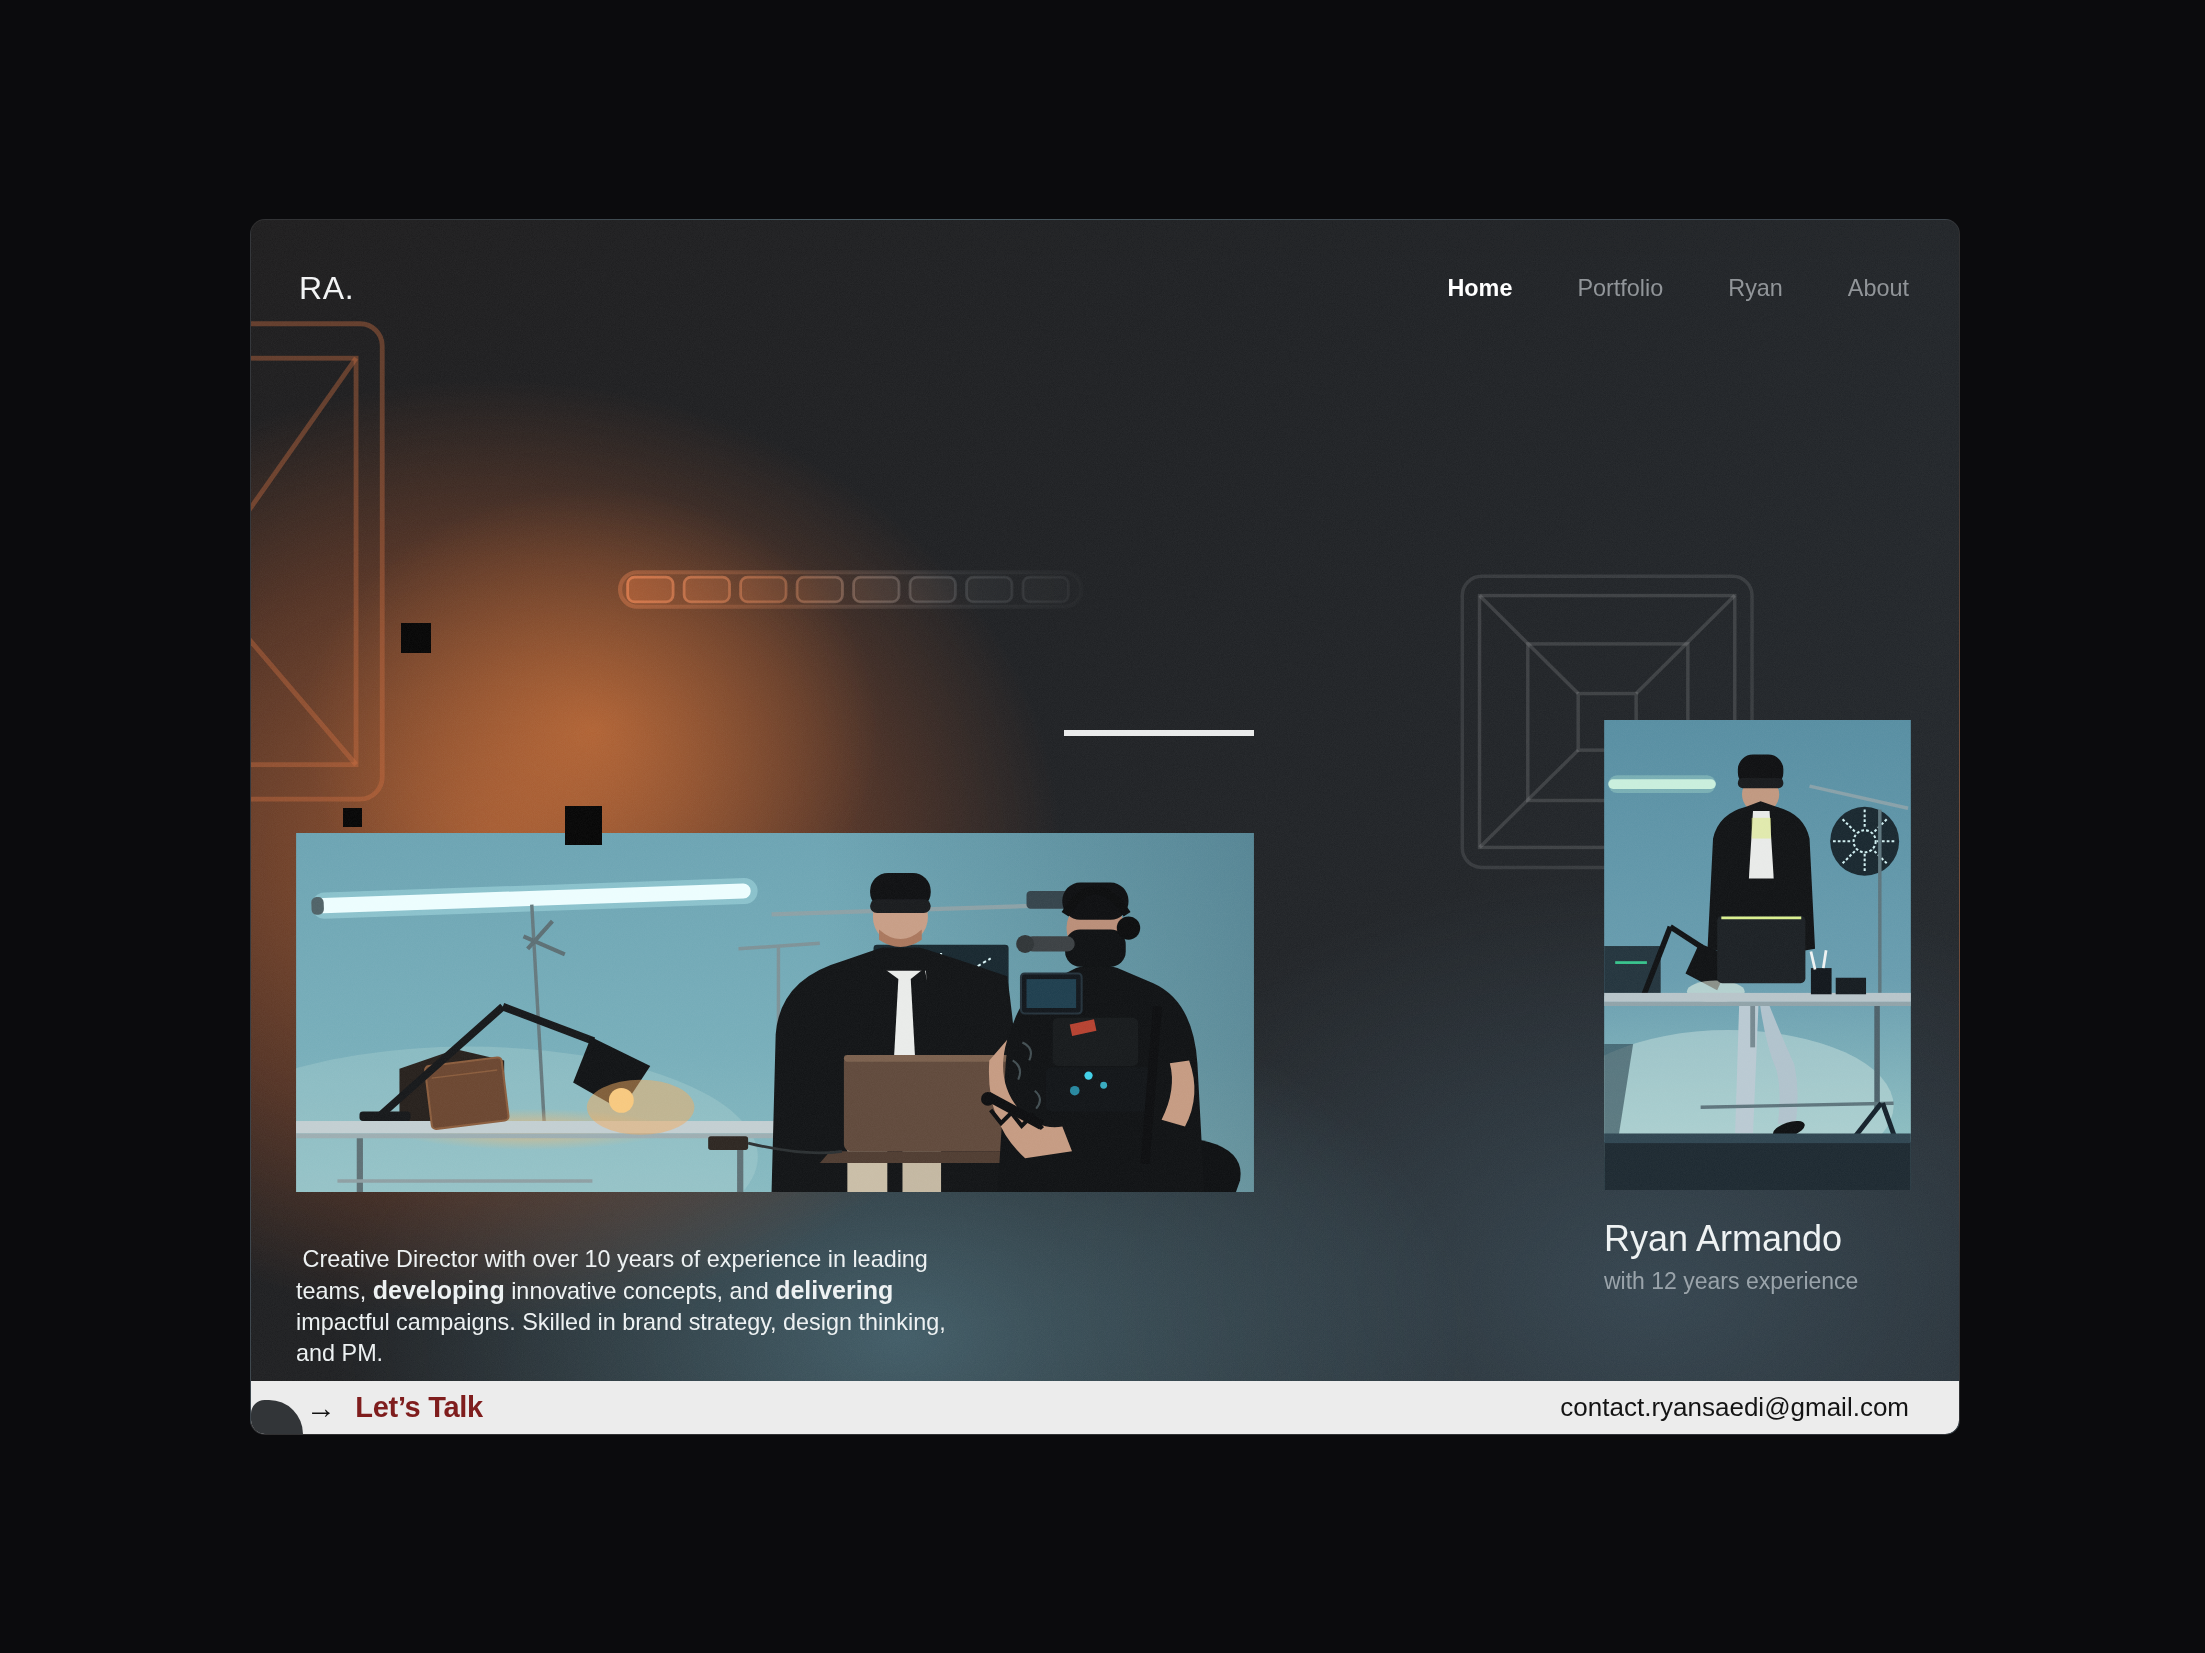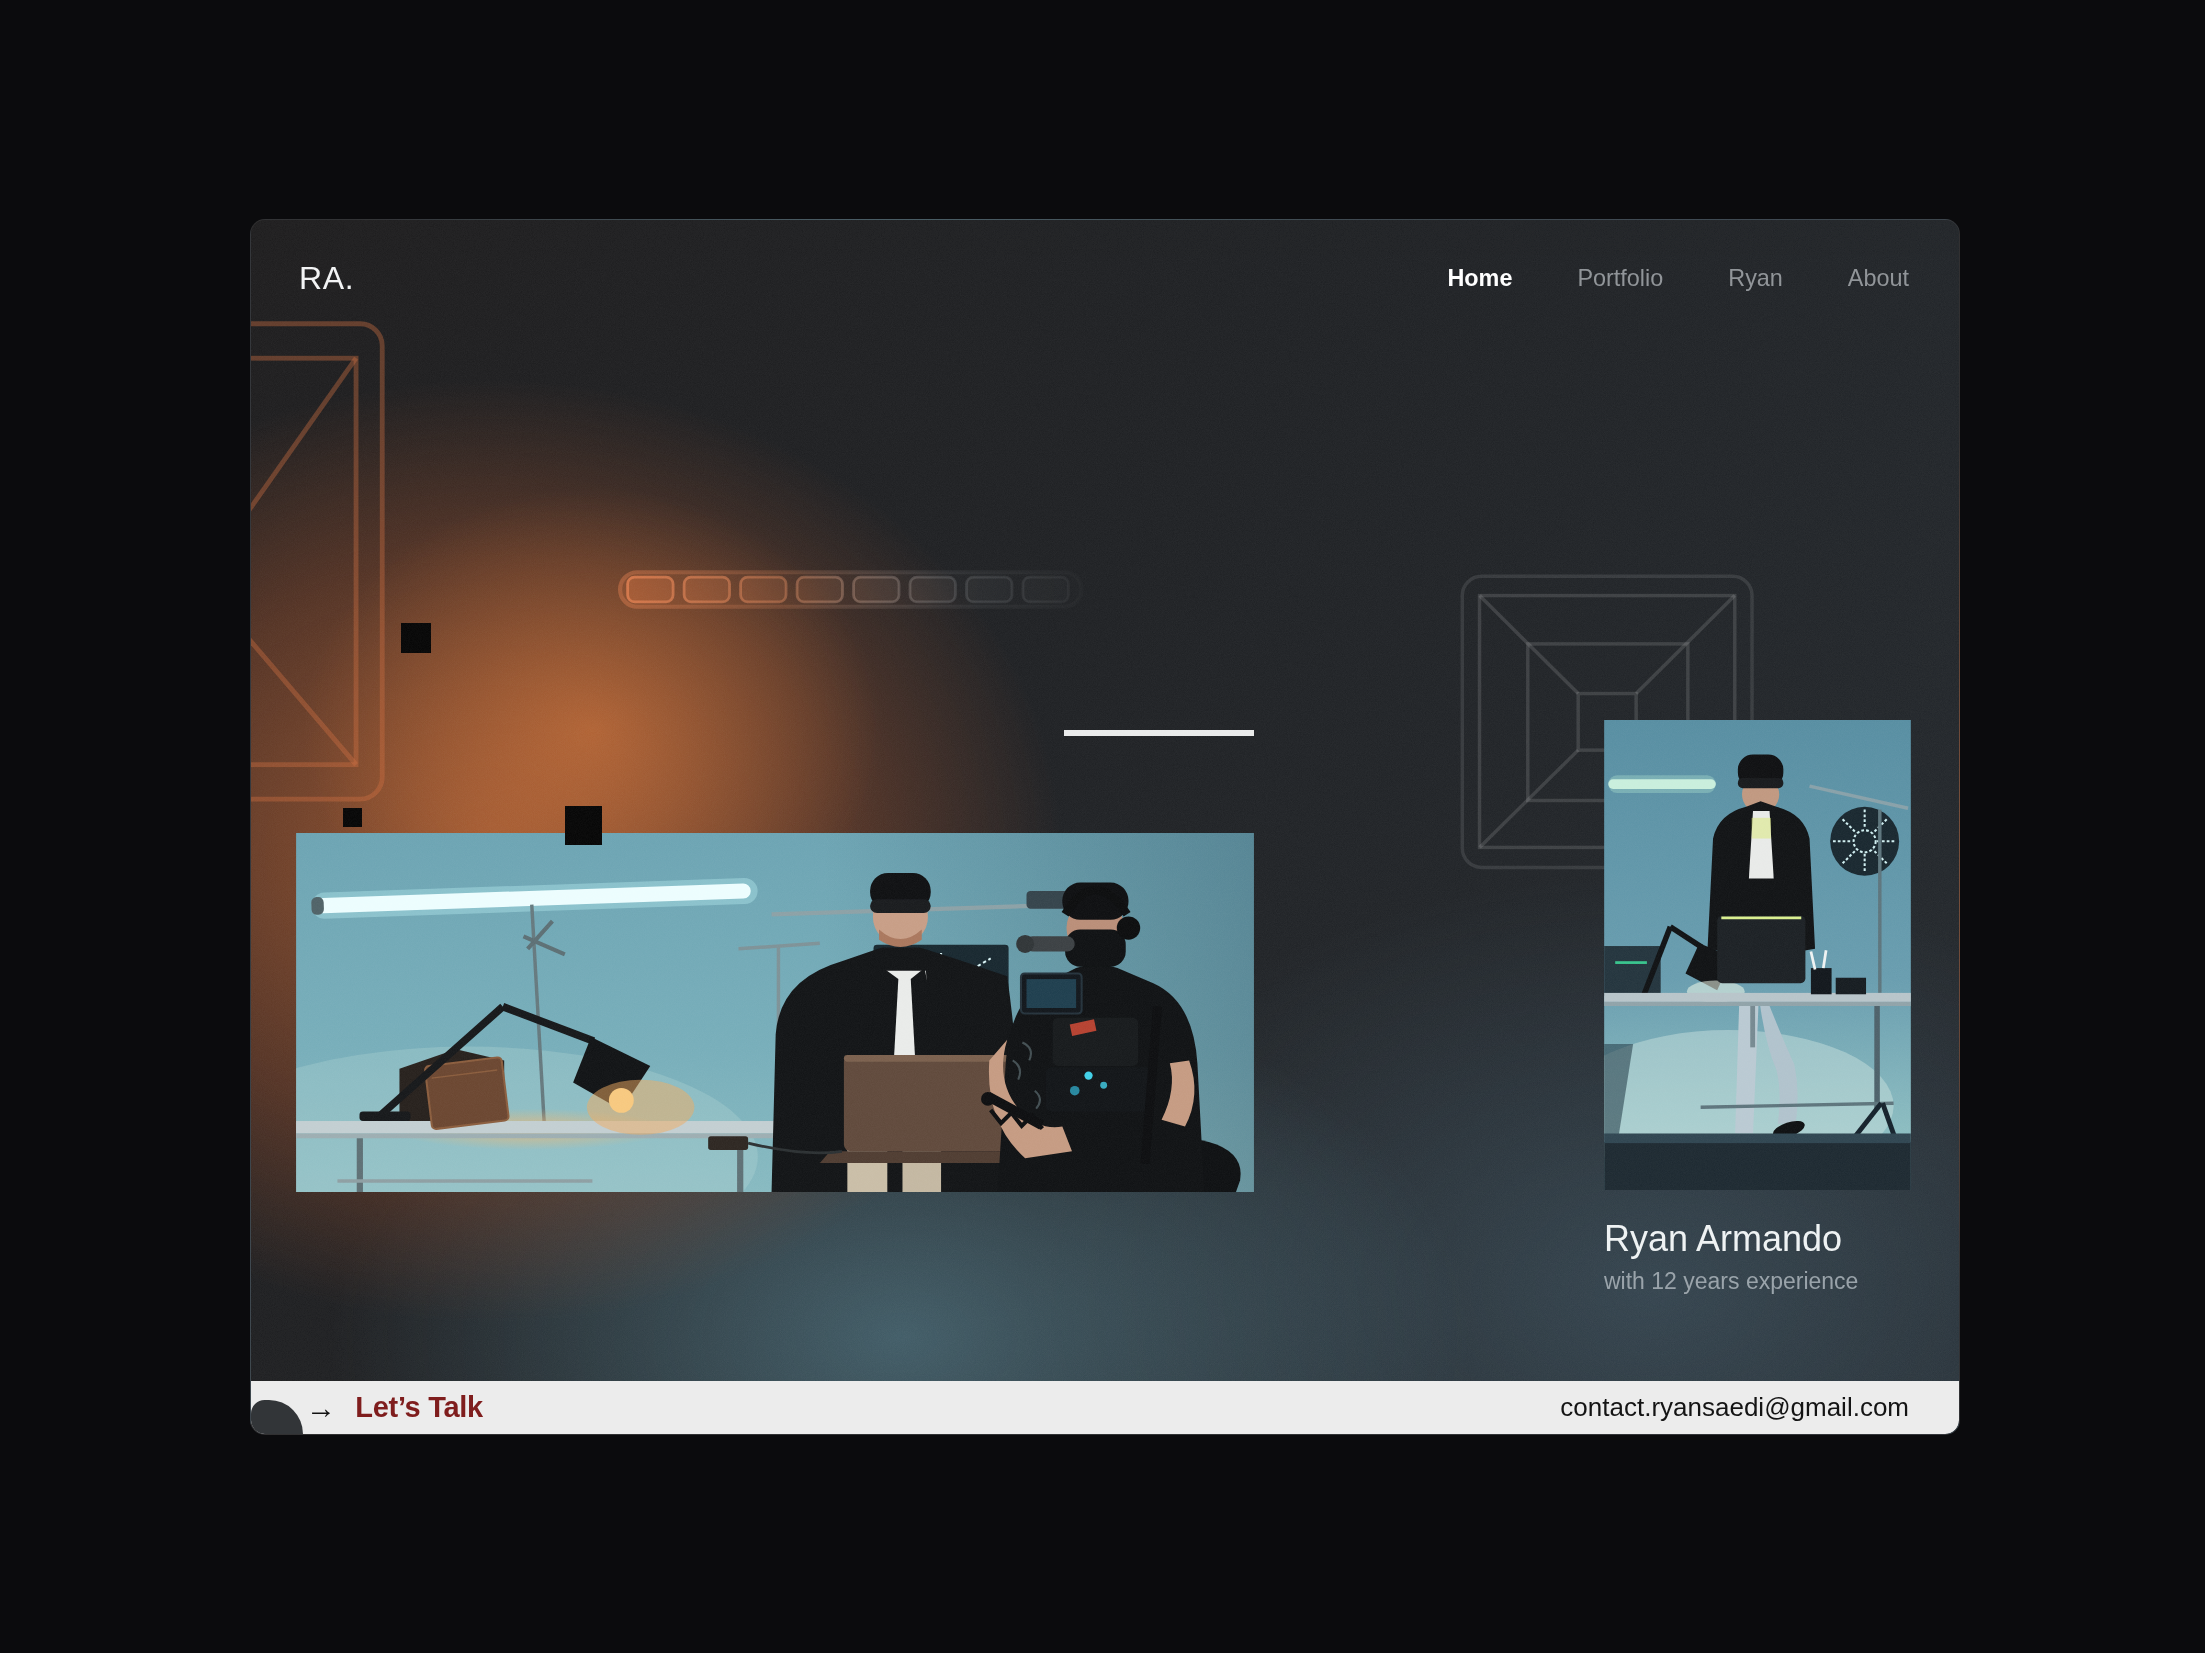--- a/index.html
+++ b/index.html
@@ -10,21 +10,21 @@
     position:absolute;left:250px;top:219px;width:1708px;height:1214px;
     border-radius:15px;overflow:hidden;
     border:0.7px solid rgba(255,255,255,0.09);
     background:
       radial-gradient(413px 345px at 20% 42%, rgba(236,130,62,0.50), transparent 70%),
       radial-gradient(793px 655px at 14% 52%, rgba(224,116,56,0.62), rgba(170,84,44,0.38) 45%, transparent 72%),
       radial-gradient(758px 482px at 38% 92%, rgba(98,150,168,0.50), transparent 75%),
       radial-gradient(827px 551px at 82% 88%, rgba(74,104,122,0.45), transparent 75%),
       linear-gradient(120deg,#1d1c1d 0%,#1e2023 45%,#23282d 100%);
   }
-  .header{position:absolute;left:0;top:0;width:100%;height:96px;display:flex;
+  .header{position:absolute;left:0;top:10px;width:100%;height:96px;display:flex;
     align-items:center;justify-content:space-between;padding:20.7px 50px 0 48px;box-sizing:border-box;z-index:3;}
   .logo{font-size:32px;font-weight:500;color:#f2f3f4;letter-spacing:0.7px;text-decoration:none;}
   .nav{display:flex;gap:65px;align-items:center;}
   .nav a{font-size:23.4px;color:#8e9296;text-decoration:none;font-weight:400;text-align:center;}
   .nav a.active{color:#ffffff;font-weight:600;}
   .h1wrap{position:absolute;left:48px;top:456px;z-index:3;}
   .h1wrap h1{margin:0;font-size:103px;line-height:103px;font-weight:500;color:#eef0f1;
     letter-spacing:-1.4px;transform:scaleX(0.78);transform-origin:left top;white-space:nowrap;}
   .title-dash{position:absolute;left:813px;top:510px;width:190px;height:5.5px;background:#e9eaea;z-index:3;}
   .black-sq{position:absolute;background:#040404;z-index:4;}
@@ -245,20 +245,21 @@
         <line x1="1004" y1="382" x2="1082" y2="424" stroke="#0b0c0e" stroke-width="14"></line>
         <path d="M1008,402 l15,19 l15,-15 l15,19 l15,-15 l15,19" stroke="#0b0c0e" stroke-width="6" fill="none"></path>
         <circle cx="1004" cy="386" r="10" fill="#0b0c0e"></circle>
       </g>
     </svg>
 
     <div class="black-sq" style="left:150px;top:403px;width:30px;height:30px;"></div>
     <div class="black-sq" style="left:92px;top:588px;width:19.3px;height:19.3px;"></div>
     <div class="black-sq" style="left:314px;top:586px;width:37px;height:39px;"></div>
 
+    <p class="para"><span> Creative Director with over 10 years of experience in leading teams, </span><b>developing</b><span> innovative concepts, and </span><b>delivering</b><span> impactful campaigns. Skilled in brand strategy, design thinking, and PM.</span></p>
 
     <svg class="portrait-img" viewBox="0 0 445 682">
       <defs>
         <linearGradient id="pBg" x1="0" y1="0" x2="0" y2="1">
           <stop offset="0" stop-color="#568da1"></stop>
             <stop offset="0.55" stop-color="#679cae"></stop>
           <stop offset="0.88" stop-color="#8bbcc0"></stop>
             <stop offset="1" stop-color="#7fb0b8"></stop>
         </linearGradient>
       </defs>

